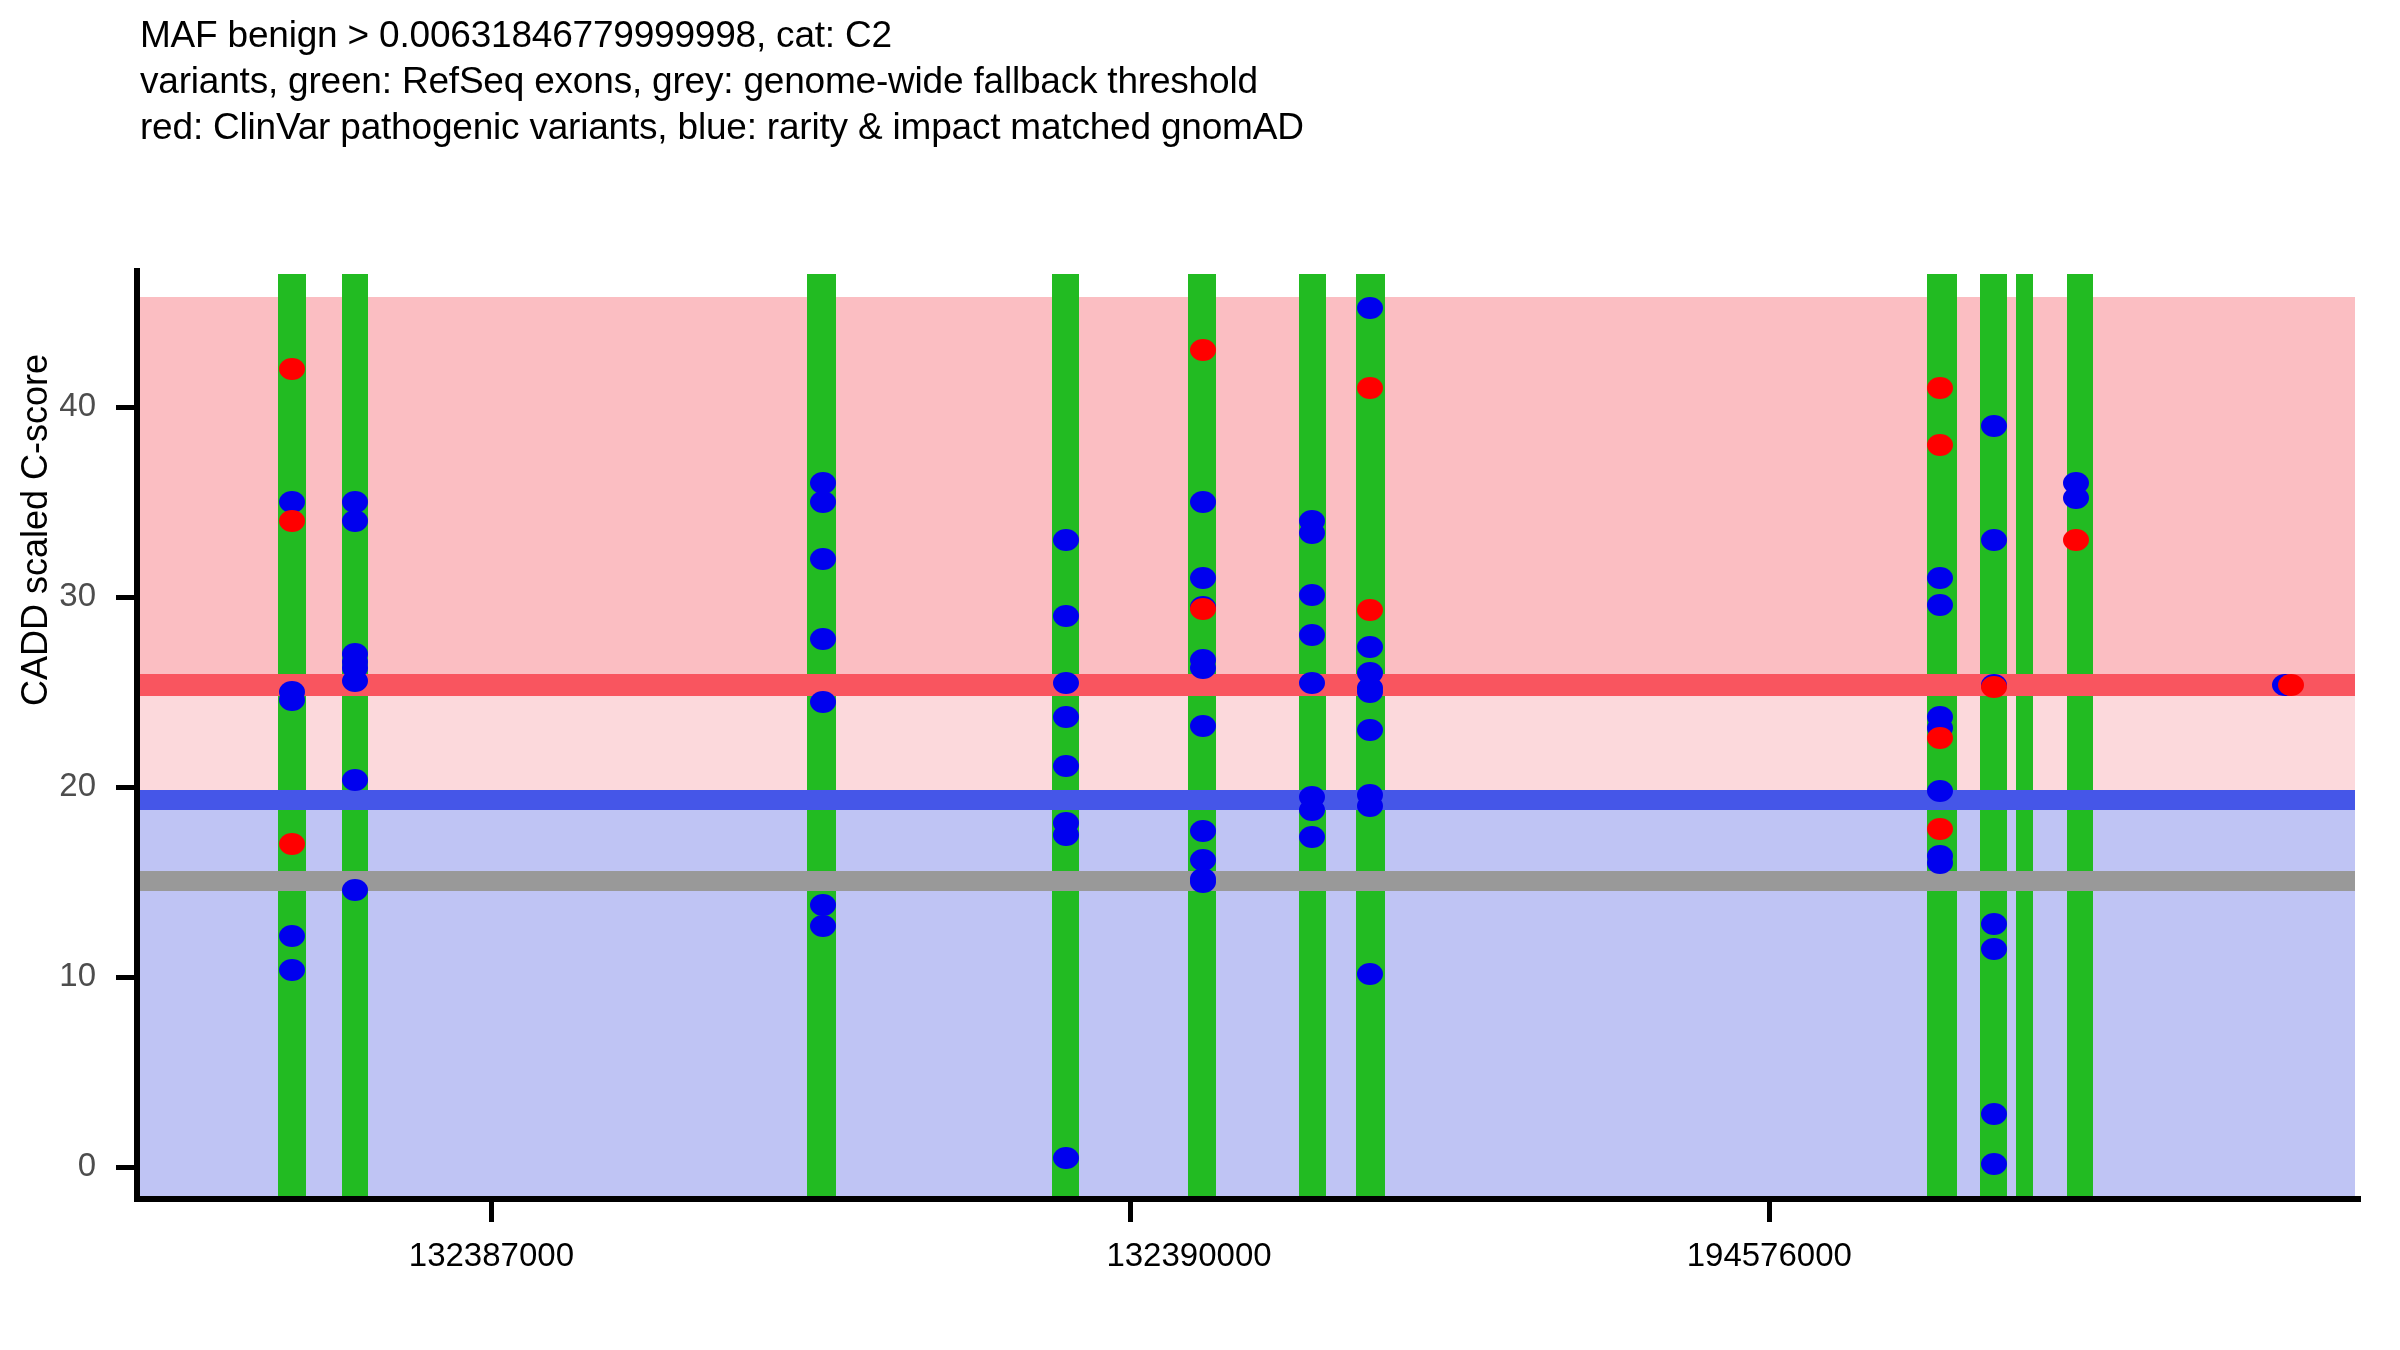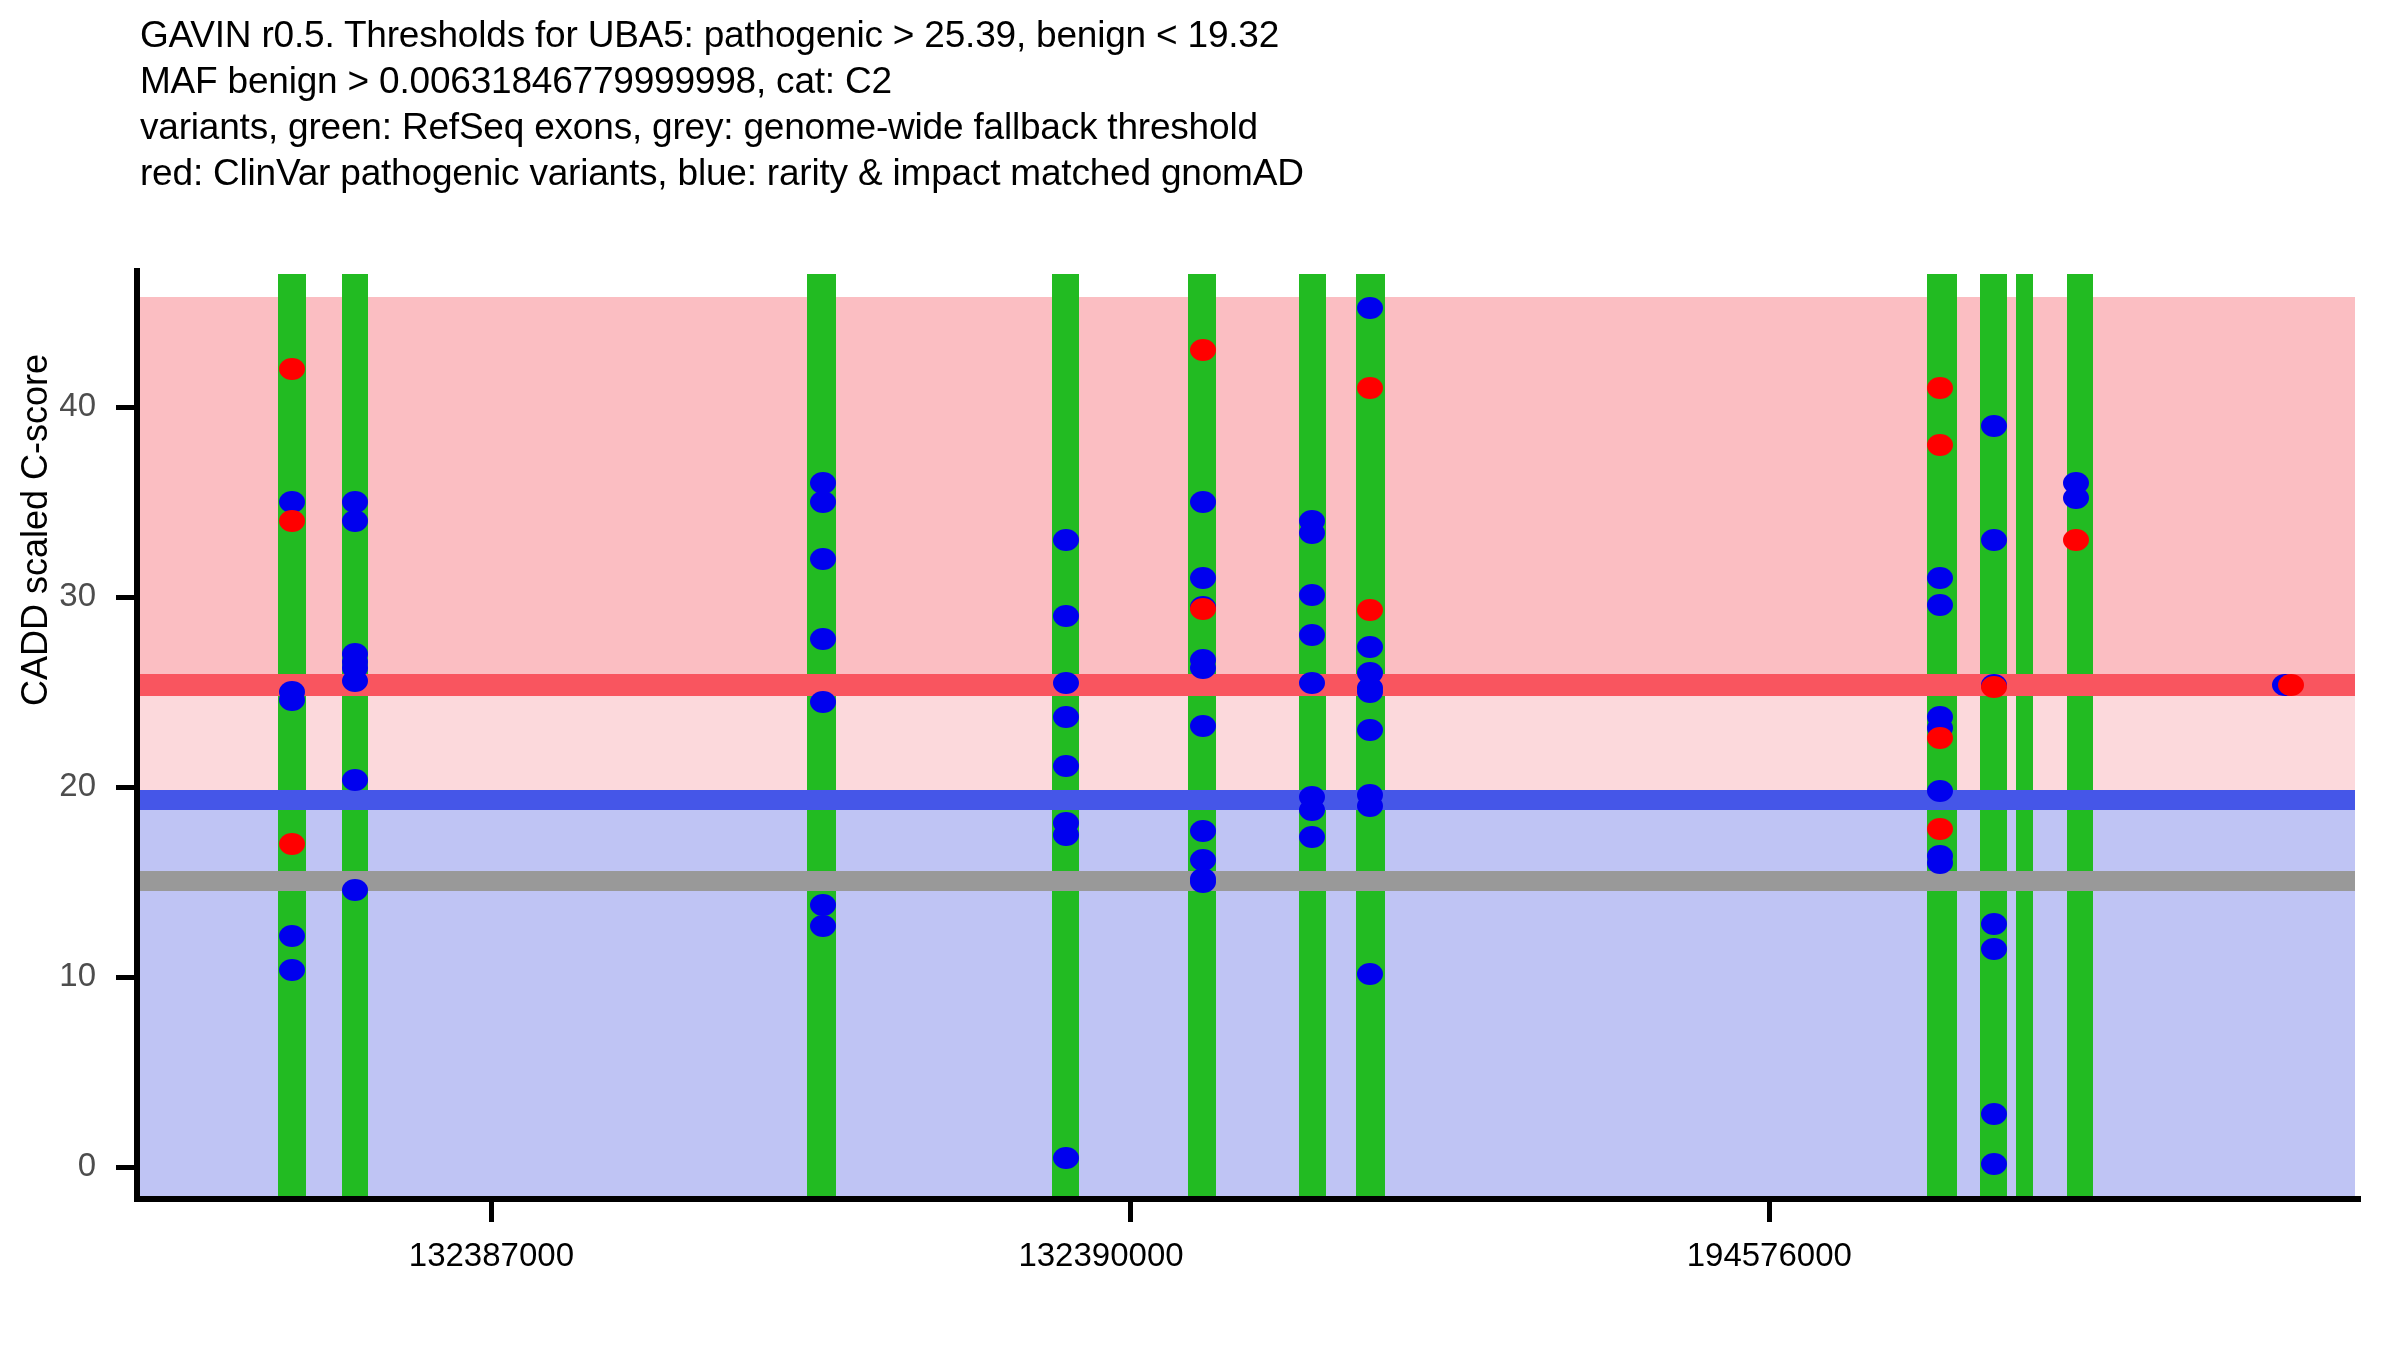--- a/index.html
+++ b/index.html
@@ -143,21 +143,20 @@
     font-size: 33px;
     color: #000000;
   }
 </style>
 </head>
 <body>
 
 <div id="root">
 
   <div id="title-block">
-    <div class="title-line">GAVIN r0.5. Thresholds for UBA5: pathogenic &gt; 25.39, benign &lt; 19.32</div>
     <div class="title-line">MAF benign &gt; 0.00631846779999998, cat: C2</div>
     <div class="title-line">variants, green: RefSeq exons, grey: genome-wide fallback threshold</div>
     <div class="title-line">red: ClinVar pathogenic variants, blue: rarity &amp; impact matched gnomAD</div>
   </div>
 
   <div id="ylab">CADD scaled C-score</div>
 
   <div id="panel">
       <div class="band" style="top: 22.8124px; height: 388px; background: rgb(251, 190, 194); z-index: 1;"></div>
       <div class="band" style="top: 410.813px; height: 115.393px; background: rgb(252, 217, 220); z-index: 1;"></div>
@@ -276,19 +275,19 @@
       <div class="ylabwrap" style="top: 766.278px;">20</div>
       <div class="ytick" style="top: 595.175px;"></div>
       <div class="ylabwrap" style="top: 576.175px;">30</div>
       <div class="ytick" style="top: 405.072px;"></div>
       <div class="ylabwrap" style="top: 386.072px;">40</div>
     </div>
   <div id="xticks">
       <div class="xtick" style="left: 489.418px;"></div>
       <div class="xtick-label" style="left: 491.418px;">132387000</div>
       <div class="xtick" style="left: 1128.36px;"></div>
-      <div class="xtick-label" style="left: 1101px;">132390000</div>
+      <div class="xtick-label" style="left: 1189px;">132390000</div>
       <div class="xtick" style="left: 1767.3px;"></div>
       <div class="xtick-label" style="left: 1769.3px;">194576000</div>
     </div>
 
 
 </div>
 
 </body></html>

